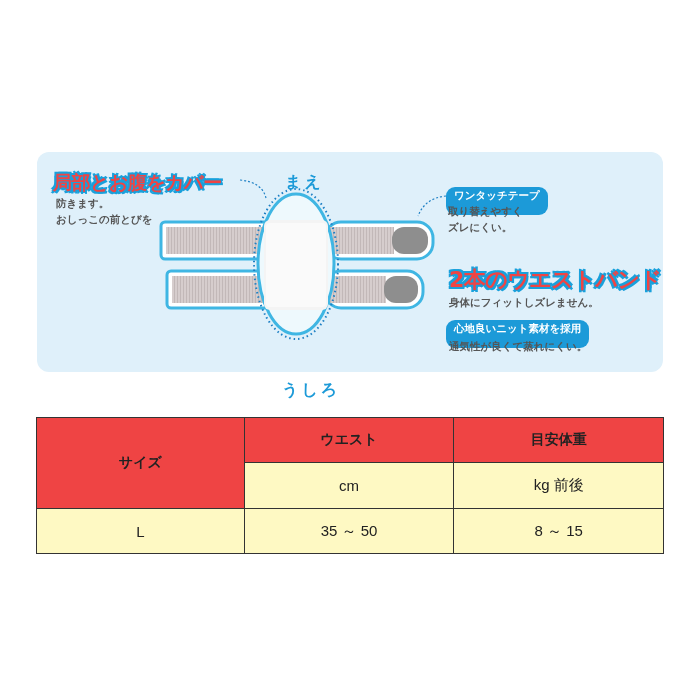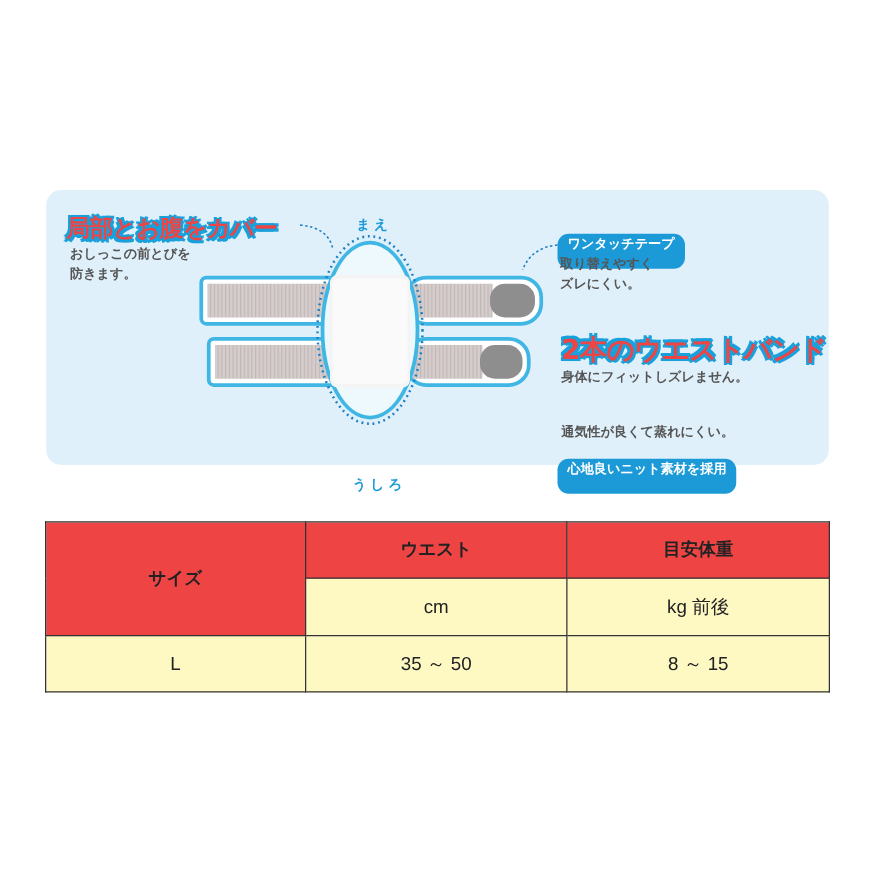--- a/index.html
+++ b/index.html
@@ -20,23 +20,23 @@
 
   .desc { position:absolute; font-size:10.5px; line-height:16px; color:#555; font-weight:bold; }
   .d1 { left:56px; top:195px; width:180px; }
   .d2 { left:448px; top:203px; }
   .d3 { left:449px; top:294px; }
   .d4 { left:449px; top:338px; }
 
   .pill { position:absolute; background:#1c9ad8; color:#fff; font-size:10.5px; font-weight:bold;
           border-radius:9px; padding:0 8px; height:28px; line-height:16px; }
   .p1 { left:446px; top:187px; }
-  .p2 { left:446px; top:320px;margin-top:47px; }
+  .p2 { left:446px; top:320px; }
 
-  .label-front, .label-back { position:absolute; font-size:11px; color:#1c9ad8; font-weight:bold; letter-spacing:3px; }
+  .label-front, .label-back { position:absolute; font-size:16px; color:#1c9ad8; font-weight:bold; letter-spacing:3px; }
   .label-front { left:285px; top:172px; }
   .label-back  { left:282px; top:348px;margin-top:32px; }
 
   .diagram { position:absolute; left:0; top:0; }
 
   
   .size-table { position:absolute; left:36px; top:417px; width:628px; border-collapse:collapse;
                 font-family:"Liberation Sans", sans-serif; font-size:15px; color:#222; }
   .size-table td, .size-table th { border:1.5px solid #333; text-align:center; padding:0; }
   .size-table th { background:#ef4444; font-weight:bold; font-size:14px; }
@@ -80,22 +80,22 @@
     <rect x="264" y="220" width="64" height="90" rx="6" fill="#f4f4f4"></rect>
     <rect x="266" y="223" width="60" height="84" rx="4" fill="#fafafa"></rect>
   </g>
 
   <path d="M240 180 Q262 182 266 198" fill="none" stroke="#1c7fc4" stroke-width="1.2" stroke-dasharray="2 2"></path>
   <path d="M446 196 Q425 198 418 216" fill="none" stroke="#1c7fc4" stroke-width="1.2" stroke-dasharray="2 2"></path>
 </svg>
 
 <div class="headline h1">局部とお腹をカバー</div>
 <div class="desc d1">
+  <div>防きます。</div>
   <div>おしっこの前とびを</div>
-  <div>防きます。</div>
 </div>
 
 <div class="label-front">まえ</div>
 <div class="label-back">うしろ</div>
 
 <div class="pill p1">ワンタッチテープ</div>
 <div class="desc d2">
   <div>取り替えやすく</div>
   <div>ズレにくい。</div>
 </div>

